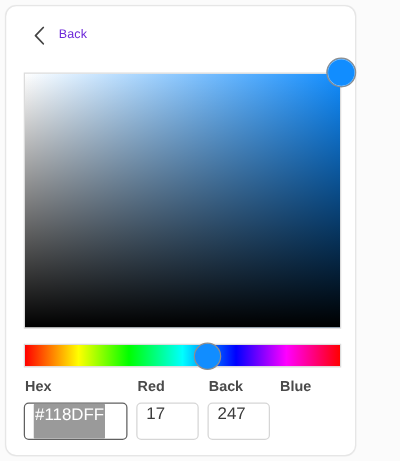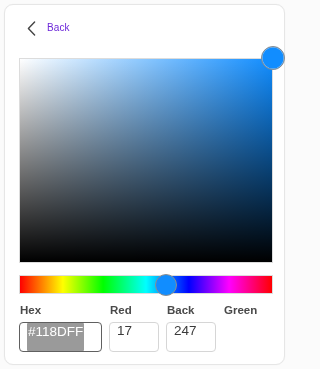--- a/index.html
+++ b/index.html
@@ -189,17 +189,17 @@
     </div>
 
     <div class="field rgb">
       <span class="field-label">Back</span>
       <div class="field-input" id="green-input" placeholder="0">
         <span class="plain-text">247</span>
       </div>
     </div>
 
     <div class="field rgb">
-      <span class="field-label">Green</span>
+      <span class="field-label">Blue</span>
     </div>
 
   </div>
 </div>
 
 </body></html>

